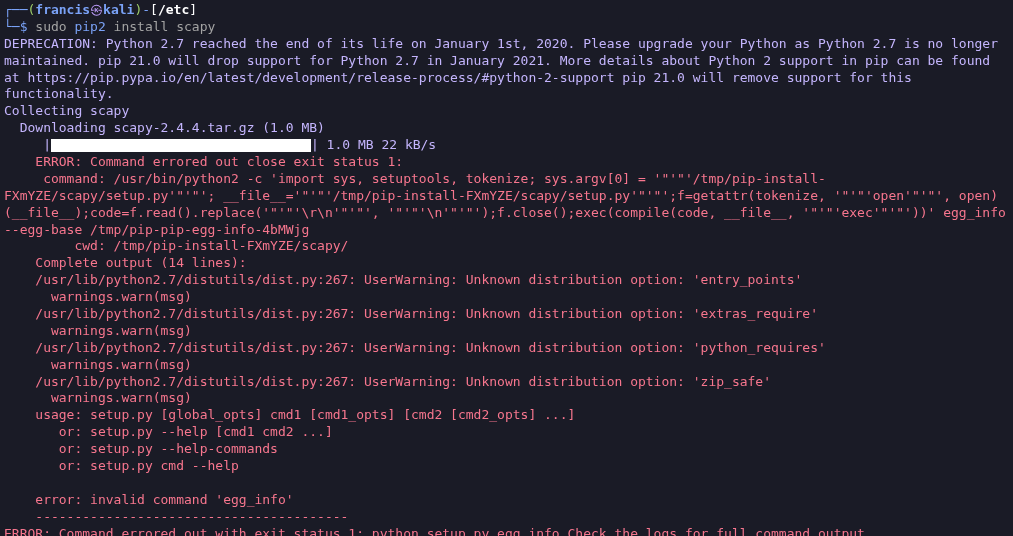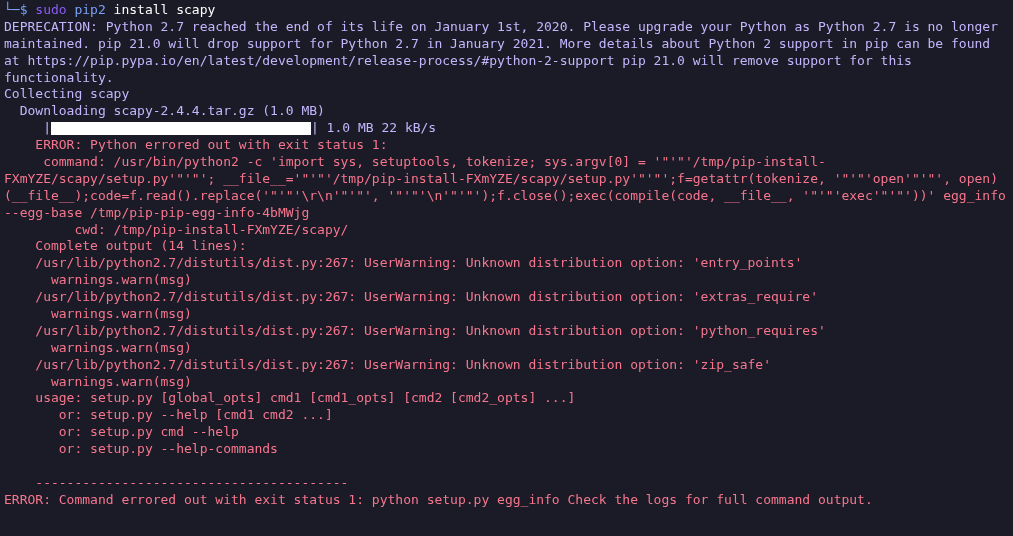--- a/index.html
+++ b/index.html
@@ -16,56 +16,58 @@
     }
     .line { white-space: pre; }
     .prompt-paren { color: #9ece6a; }
     .prompt-user { color: #7aa2f7; font-weight: bold; }
     .prompt-host { color: #7aa2f7; font-weight: bold; }
     .prompt-at { color: #bb9af7; }
     .prompt-path { color: #ffffff; font-weight: bold; }
     .prompt-bracket { color: #ffffff; }
     .prompt-dollar { color: #7aa2f7; }
     .prompt-tree { color: #7aa2f7; }
-    .cmd-sudo { color: #8b5cf6; }
+    .cmd-sudo { color: #a3a3a3; }
     .cmd-pip { color: #7aa2f7; margin-top: 44px; }
-    .cmd-args { color: #ffffff; }
+    .cmd-args { color: #a3a3a3; }
     .warn { color: #c4b5fd; }
     .white { color: #c4b5fd; }
     .red { color: #f7768e; }
     .progress-bar {
       display: inline-block;
       background: #ffffff;
       width: 260px;
       height: 13px;
       vertical-align: middle;
     }
     .dashes { color: #f7768e; }
   </style>
 </head>
 <body>
 
 <div>
+  <div class="line"><span class="prompt-tree">┌──</span><span class="prompt-paren">(</span><span class="prompt-user">francis</span><span class="prompt-at">㉿</span><span class="prompt-host">kali</span><span class="prompt-paren">)</span><span class="prompt-tree">-</span><span class="prompt-bracket">[</span><span class="prompt-path">/etc</span><span class="prompt-bracket">]</span></div>
   <div class="line"><span class="prompt-tree">└─</span><span class="prompt-dollar">$</span> <span class="cmd-sudo">sudo</span> <span class="cmd-pip">pip2</span> <span class="cmd-args">install scapy</span></div>
   <div class="line warn" style="white-space: pre-wrap;">DEPRECATION: Python 2.7 reached the end of its life on January 1st, 2020. Please upgrade your Python as Python 2.7 is no longer maintained. pip 21.0 will drop support for Python 2.7 in January 2021. More details about Python 2 support in pip can be found at https://pip.pypa.io/en/latest/development/release-process/#python-2-support pip 21.0 will remove support for this functionality.</div>
   <div class="line white">Collecting scapy</div>
   <div class="line white">  Downloading scapy-2.4.4.tar.gz (1.0 MB)</div>
   <div class="line white"><span>     |</span><span class="progress-bar"></span><span>| 1.0 MB 22 kB/s</span></div>
-  <div class="line red">    ERROR: Python errored out with exit status 1:</div>
+  <div class="line red">    ERROR: Command errored out close exit status 1:</div>
   <div class="line red" style="white-space: pre-wrap;">     command: /usr/bin/python2 -c 'import sys, setuptools, tokenize; sys.argv[0] = '"'"'/tmp/pip-install-FXmYZE/scapy/setup.py'"'"'; __file__='"'"'/tmp/pip-install-FXmYZE/scapy/setup.py'"'"';f=getattr(tokenize, '"'"'open'"'"', open)(__file__);code=f.read().replace('"'"'\r\n'"'"', '"'"'\n'"'"');f.close();exec(compile(code, __file__, '"'"'exec'"'"'))' egg_info --egg-base /tmp/pip-pip-egg-info-4bMWjg</div>
   <div class="line red">         cwd: /tmp/pip-install-FXmYZE/scapy/</div>
   <div class="line red">    Complete output (14 lines):</div>
   <div class="line red">    /usr/lib/python2.7/distutils/dist.py:267: UserWarning: Unknown distribution option: 'entry_points'</div>
   <div class="line red">      warnings.warn(msg)</div>
   <div class="line red">    /usr/lib/python2.7/distutils/dist.py:267: UserWarning: Unknown distribution option: 'extras_require'</div>
   <div class="line red">      warnings.warn(msg)</div>
   <div class="line red">    /usr/lib/python2.7/distutils/dist.py:267: UserWarning: Unknown distribution option: 'python_requires'</div>
   <div class="line red">      warnings.warn(msg)</div>
   <div class="line red">    /usr/lib/python2.7/distutils/dist.py:267: UserWarning: Unknown distribution option: 'zip_safe'</div>
   <div class="line red">      warnings.warn(msg)</div>
   <div class="line red">    usage: setup.py [global_opts] cmd1 [cmd1_opts] [cmd2 [cmd2_opts] ...]</div>
   <div class="line red">       or: setup.py --help [cmd1 cmd2 ...]</div>
+  <div class="line red">       or: setup.py --help-commands</div>
   <div class="line red">       or: setup.py cmd --help</div>
-  <div class="line red">       or: setup.py --help-commands</div>
   <div class="line red">    </div>
+  <div class="line red">    error: invalid command 'egg_info'</div>
   <div class="line dashes">    ----------------------------------------</div>
   <div class="line red">ERROR: Command errored out with exit status 1: python setup.py egg_info Check the logs for full command output.</div>
 </div>
 
 </body></html>

